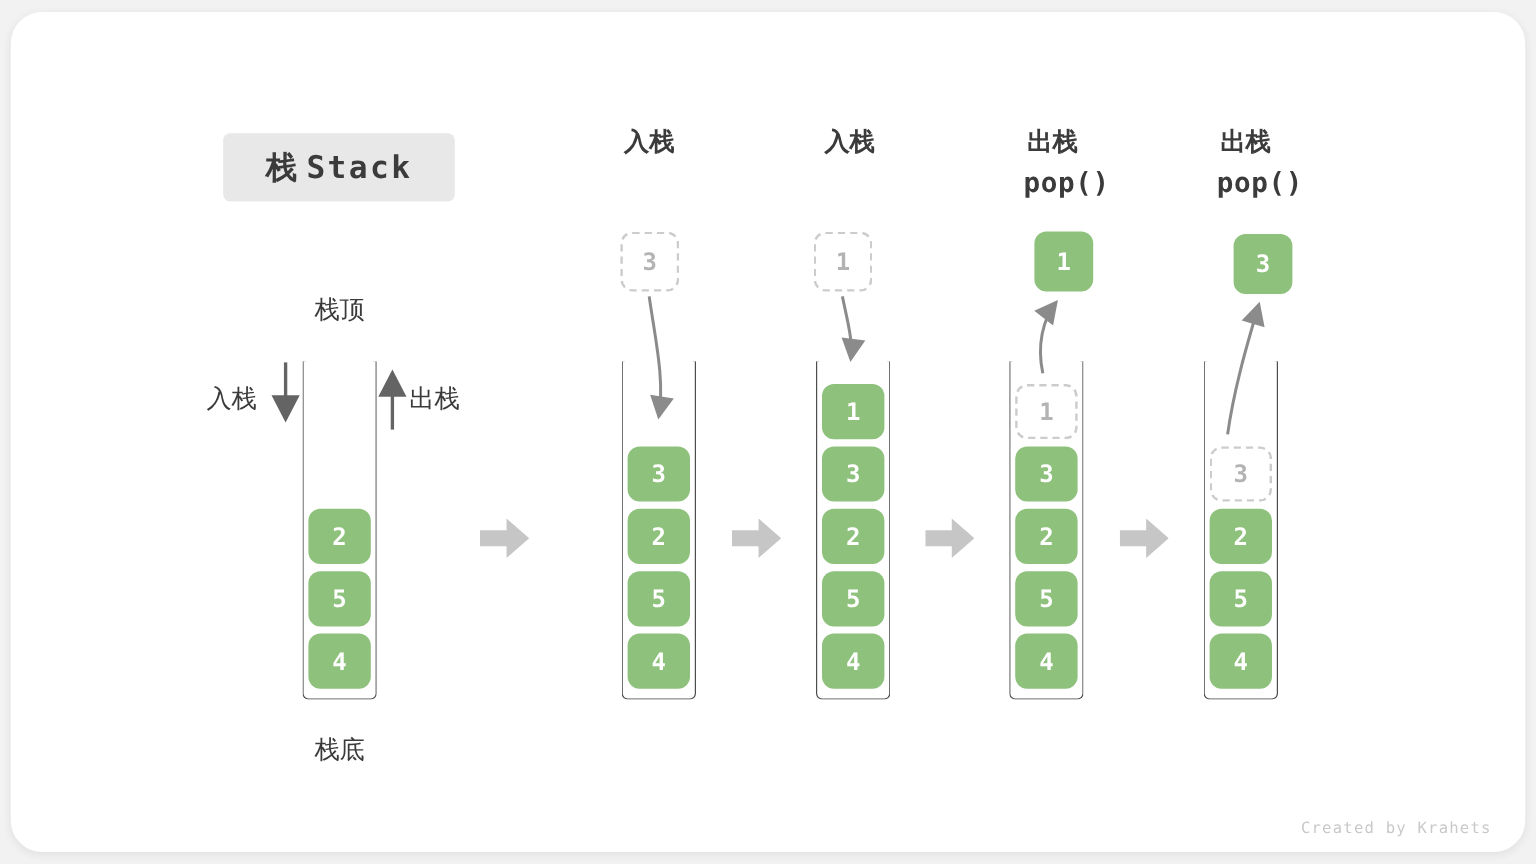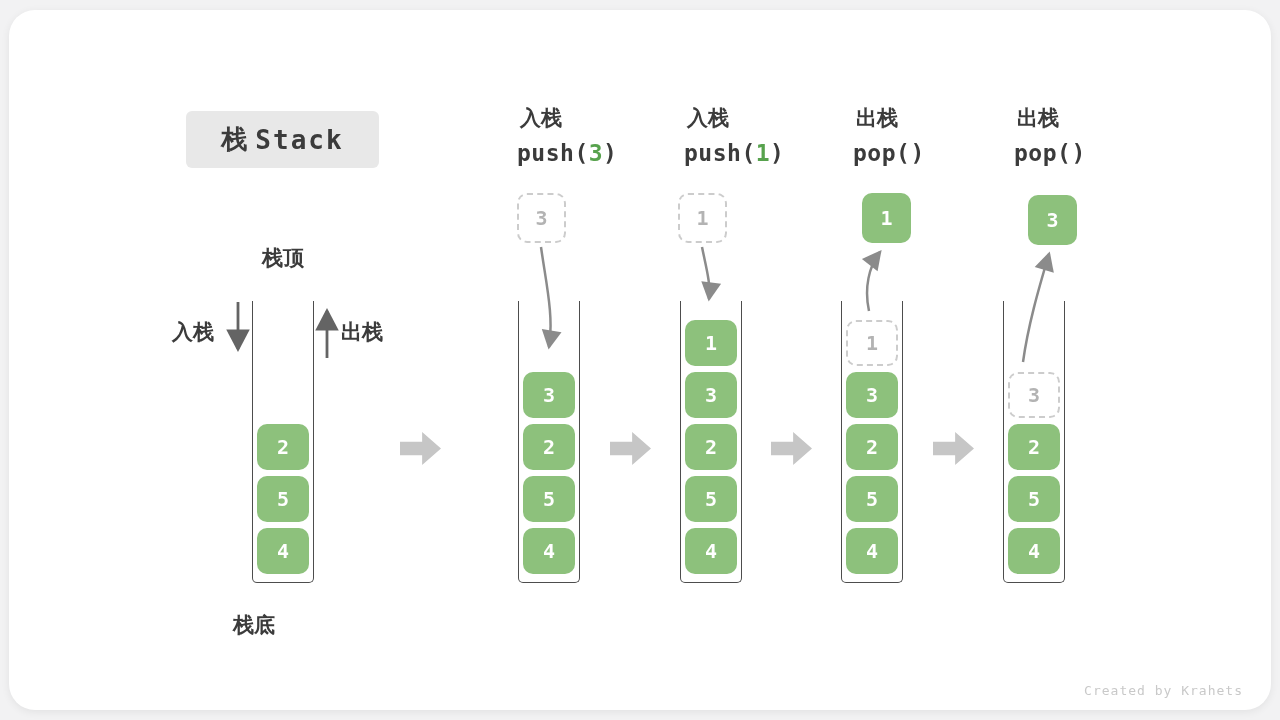--- a/index.html
+++ b/index.html
@@ -35,21 +35,21 @@
   .title-box{
     position:absolute;left:186px;top:111px;width:193px;height:57px;
     background:var(--title-box-bg);
     border-radius:6px;
     display:flex;align-items:center;justify-content:center;
     font-size:26px;font-weight:bold;
   }
   .title-box .zh{font-weight:bold;}
   .title-box .en{font-family:"DejaVu Sans Mono", monospace;font-weight:600;letter-spacing:2px;margin-left:8px;}
   .cjk-label{
-    position:absolute;font-size:21px;font-weight:bold;color:var(--text-dark);
+    position:absolute;font-size:21px;font-weight:normal;color:var(--text-dark);
     white-space:nowrap;
   }
   .op-header{position:absolute;top:104px;width:160px;}
   .op-line1{font-size:21px;font-weight:bold;margin:0 0 8px 3px;}
   .op-line2{font-family:"DejaVu Sans Mono", monospace;font-size:23px;font-weight:600;letter-spacing:0.5px;}
   .op-line2 .arg{color:var(--code-green);font-weight:bold;}
   .float-box{
     position:absolute;width:49px;height:50px;border-radius:10px;box-sizing:border-box;
     display:flex;align-items:center;justify-content:center;
     font-family:"DejaVu Sans Mono", monospace;font-size:20px;font-weight:bold;
@@ -88,32 +88,30 @@
 
 <div class="stage">
   <div class="card"></div>
 
   <div class="title-box">
     <span class="zh">栈</span>
     <span class="en">Stack</span>
   </div>
 
   <div class="cjk-label" style="left:233px;top:244px;width:100px;text-align:center;">栈顶</div>
-  <div class="cjk-label" style="left:233px;top:611px;width:100px;">栈底</div>
+  <div class="cjk-label" style="left:233px;top:611px;width:100px;text-align:center;">栈底</div>
 
   <div class="cjk-label" style="left:172px;top:318px;">入栈</div>
   <div class="cjk-label" style="left:341px;top:318px;">出栈</div>
 
   <div class="op-header" style="left:517px;">
     <div class="op-line1">入栈</div>
-    <div class="op-line2"><span>push(</span><span class="arg">3</span><span>)</span></div>
   </div>
   <div class="op-header" style="left:684px;">
     <div class="op-line1">入栈</div>
-    <div class="op-line2"><span>push(</span><span class="arg">1</span><span>)</span></div>
   </div>
   <div class="op-header" style="left:853px;">
     <div class="op-line1">出栈</div>
     <div class="op-line2"><span>pop(</span><span class="arg"></span><span>)</span></div>
   </div>
   <div class="op-header" style="left:1014px;">
     <div class="op-line1">出栈</div>
     <div class="op-line2"><span>pop(</span><span class="arg"></span><span>)</span></div>
   </div>
 

